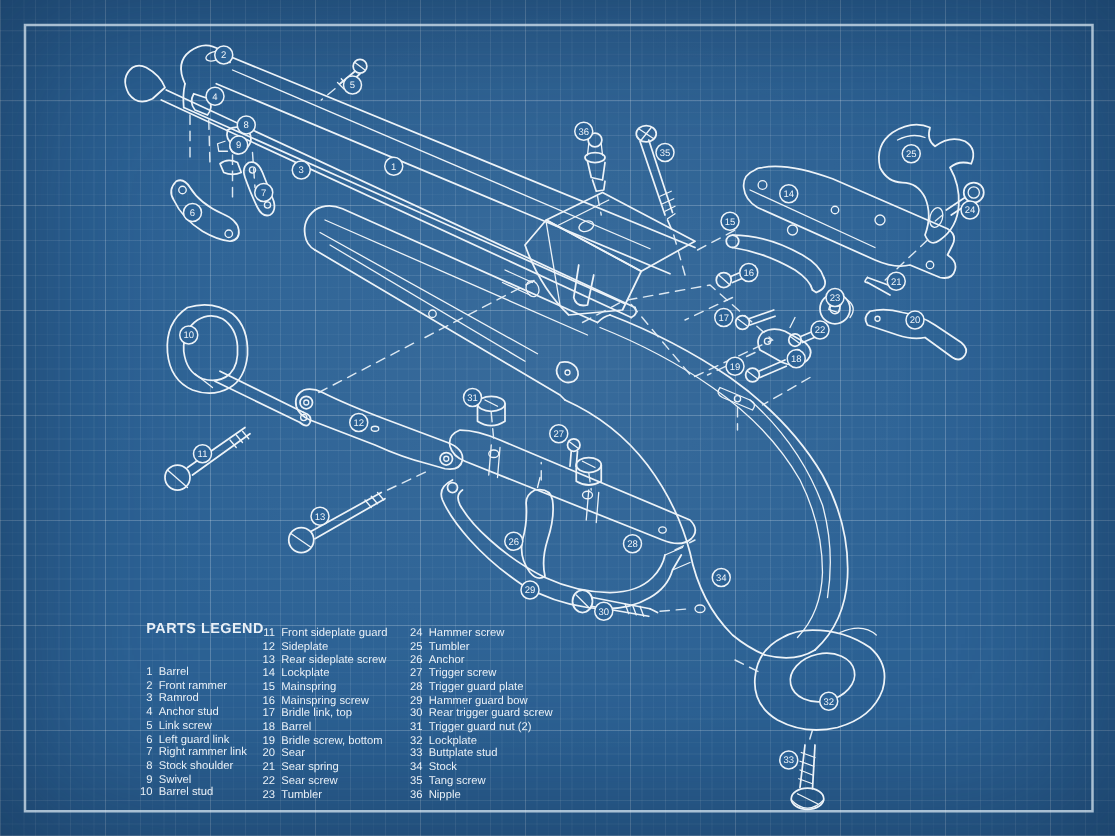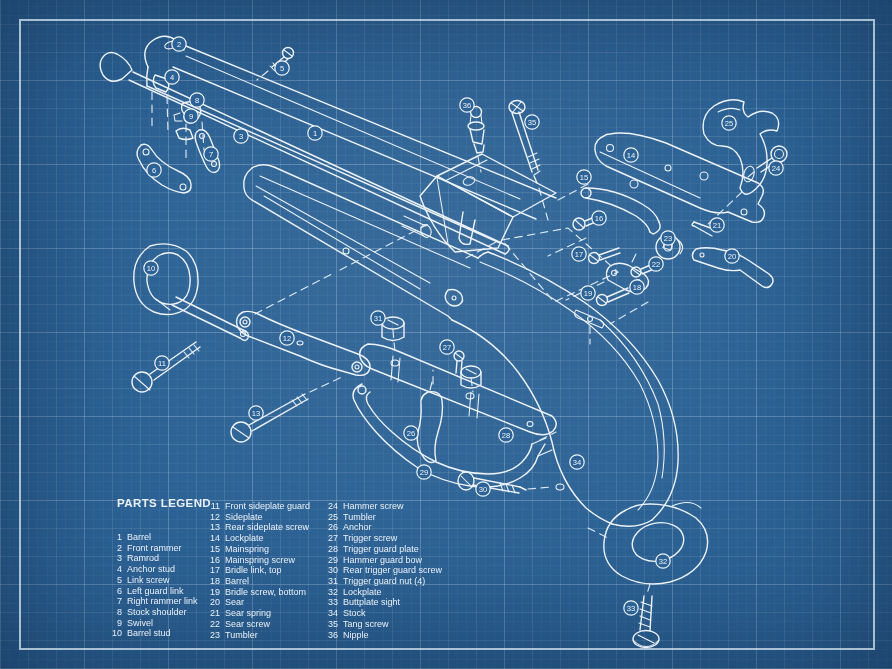--- a/index.html
+++ b/index.html
@@ -554,29 +554,29 @@
         <div class="lrow">
           <span class="lnum">29</span>
           <span class="lname">Hammer guard bow</span>
         </div>
         <div class="lrow">
           <span class="lnum">30</span>
           <span class="lname">Rear trigger guard screw</span>
         </div>
         <div class="lrow">
           <span class="lnum">31</span>
-          <span class="lname">Trigger guard nut (4)</span>
+          <span class="lname">Trigger guard nut (2)</span>
         </div>
         <div class="lrow">
           <span class="lnum">32</span>
           <span class="lname">Lockplate</span>
         </div>
         <div class="lrow">
           <span class="lnum">33</span>
-          <span class="lname">Buttplate sight</span>
+          <span class="lname">Buttplate stud</span>
         </div>
         <div class="lrow">
           <span class="lnum">34</span>
           <span class="lname">Stock</span>
         </div>
         <div class="lrow">
           <span class="lnum">35</span>
           <span class="lname">Tang screw</span>
         </div>
         <div class="lrow">

